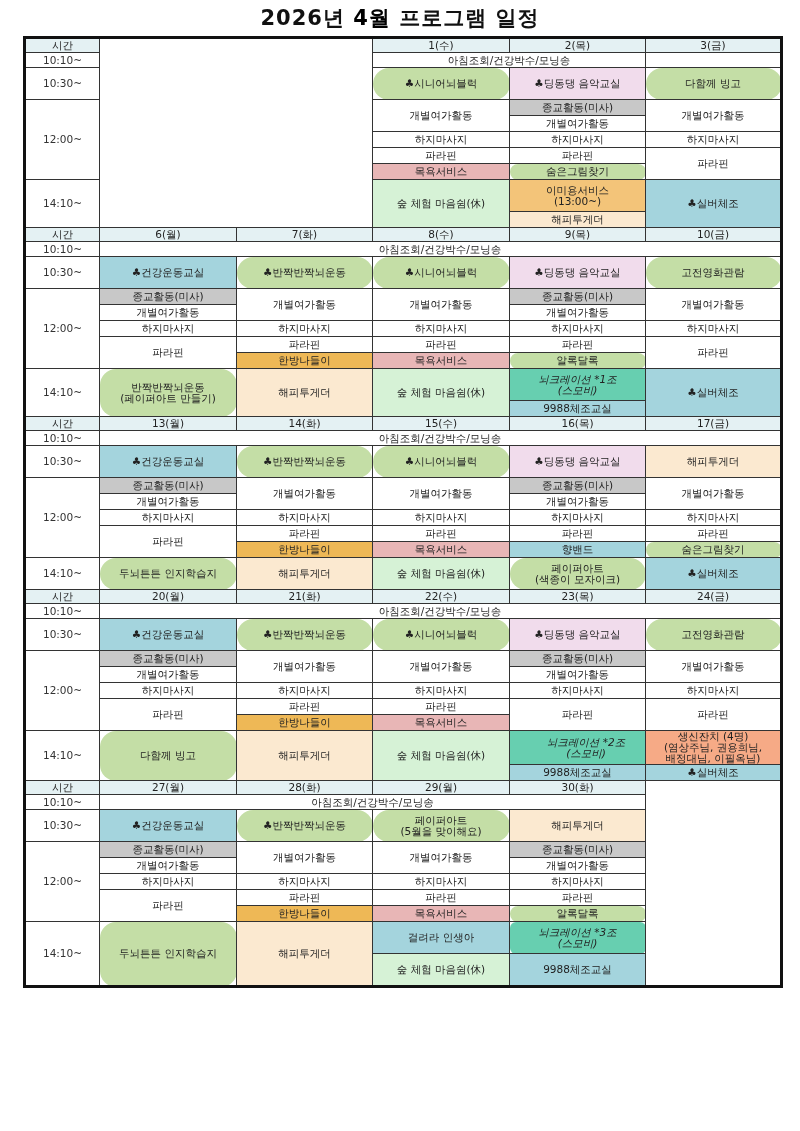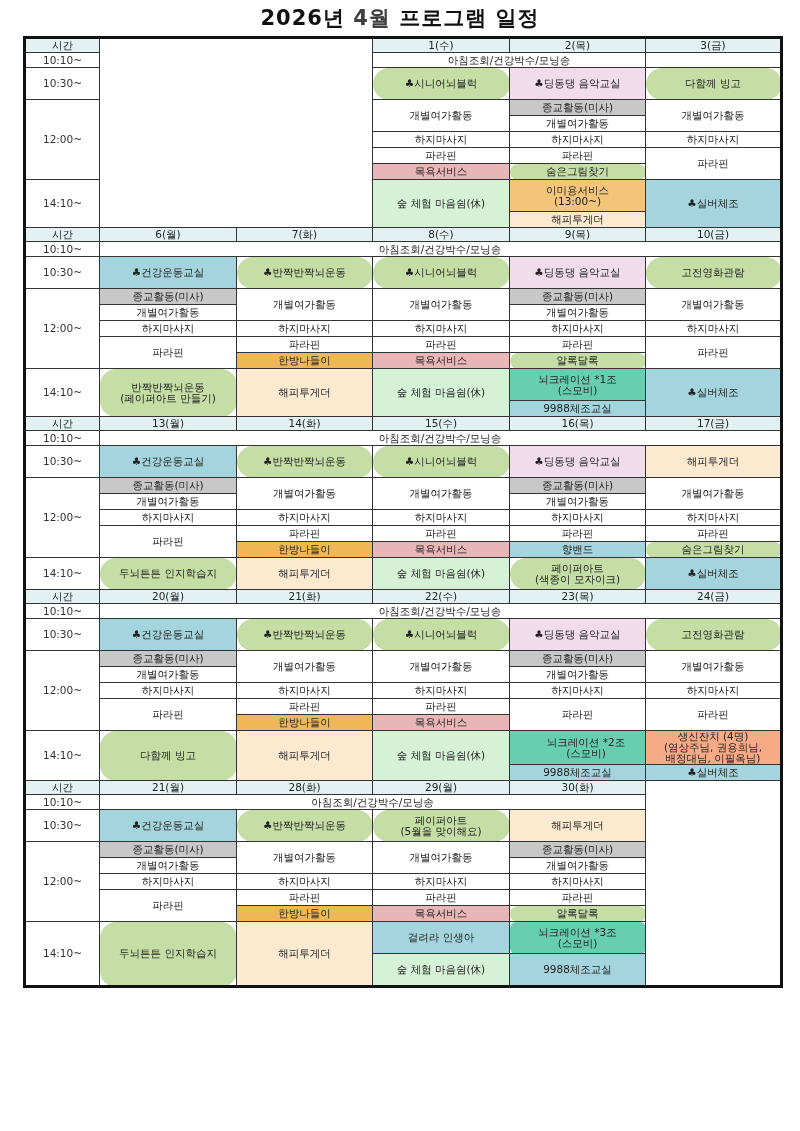--- a/index.html
+++ b/index.html
@@ -1,38 +1,38 @@
 <!DOCTYPE html>
 <html><head>
 <meta charset="utf-8">
 <style>
   html, body { margin:0; padding:0; background:#ffffff; }
   body { width:800px; height:1131px; position:relative; font-family:"DejaVu Sans", sans-serif; color:#222; }
   .title { position:absolute; top:4px; left:0; width:800px; text-align:center; font-size:21px; font-weight:bold; letter-spacing:1px; color:#111; }
-  .title .month { color:#404040; }
+  .title .month { color:#000000; }
   table.sched { position:absolute; left:23px; top:36px; width:757px; border-collapse:collapse; table-layout:fixed; border:3px solid #111; }
   table.sched td { border:1px solid #333; padding:0; text-align:center; vertical-align:middle; font-size:10.5px; line-height:11px; overflow:hidden; white-space:nowrap; }
   td.wrap { white-space:normal; }
   tr.h13 td { height:13px; }
   tr.h15 td { height:14px;margin-left:12px; }
   tr.h32 td { height:31px; }
   tr.h16 td { height:15px; }
   tr.h31 td { height:31px; }
   .hdr { background:#e4f1f3; }
   .time { background:#fff; color:#333; }
   .green { background:#c4dea6;border-radius:16px; }
   .pink { background:#f1dcec; }
   .blue { background:#a4d4dd; }
   .peach { background:#fbe9d0; }
   .gray { background:#c8c8c8; }
   .rose { background:#e8b6b6; }
   .orange { background:#eeb856; }
   .lightorange { background:#f3c479; }
   .mint { background:#d6f2d6; }
-  .teal { background:#67cfb0; }
+  .teal { background:#67cfb0;font-style:italic; }
   .salmon { background:#f6aa86; }
   .white { background:#fff; }
 </style>
 </head>
 <body>
 
 <div class="title"><span>2026년 </span><span class="month">4월</span><span> 프로그램 일정</span></div>
 
 <table class="sched">
   <colgroup>
@@ -285,21 +285,21 @@
         <td class="salmon wrap" rowspan="1" style="white-space: pre-line;">생신잔치 (4명)
 (염상주님, 권용희님,
 배정대님, 이필옥님)</td>
       </tr>
       <tr class="h16">
         <td class="blue">9988체조교실</td>
         <td class="blue">♣실버체조</td>
       </tr>
       <tr class="h13">
         <td class="hdr">시간</td>
-        <td class="hdr">21(월)</td>
+        <td class="hdr">27(월)</td>
         <td class="hdr">28(화)</td>
         <td class="hdr">29(월)</td>
         <td class="hdr">30(화)</td>
         <td class="white" rowspan="11"></td>
       </tr>
       <tr class="h15">
         <td class="time">10:10~</td>
         <td class="white" colspan="4">아침조회/건강박수/모닝송</td>
       </tr>
       <tr class="h32">

